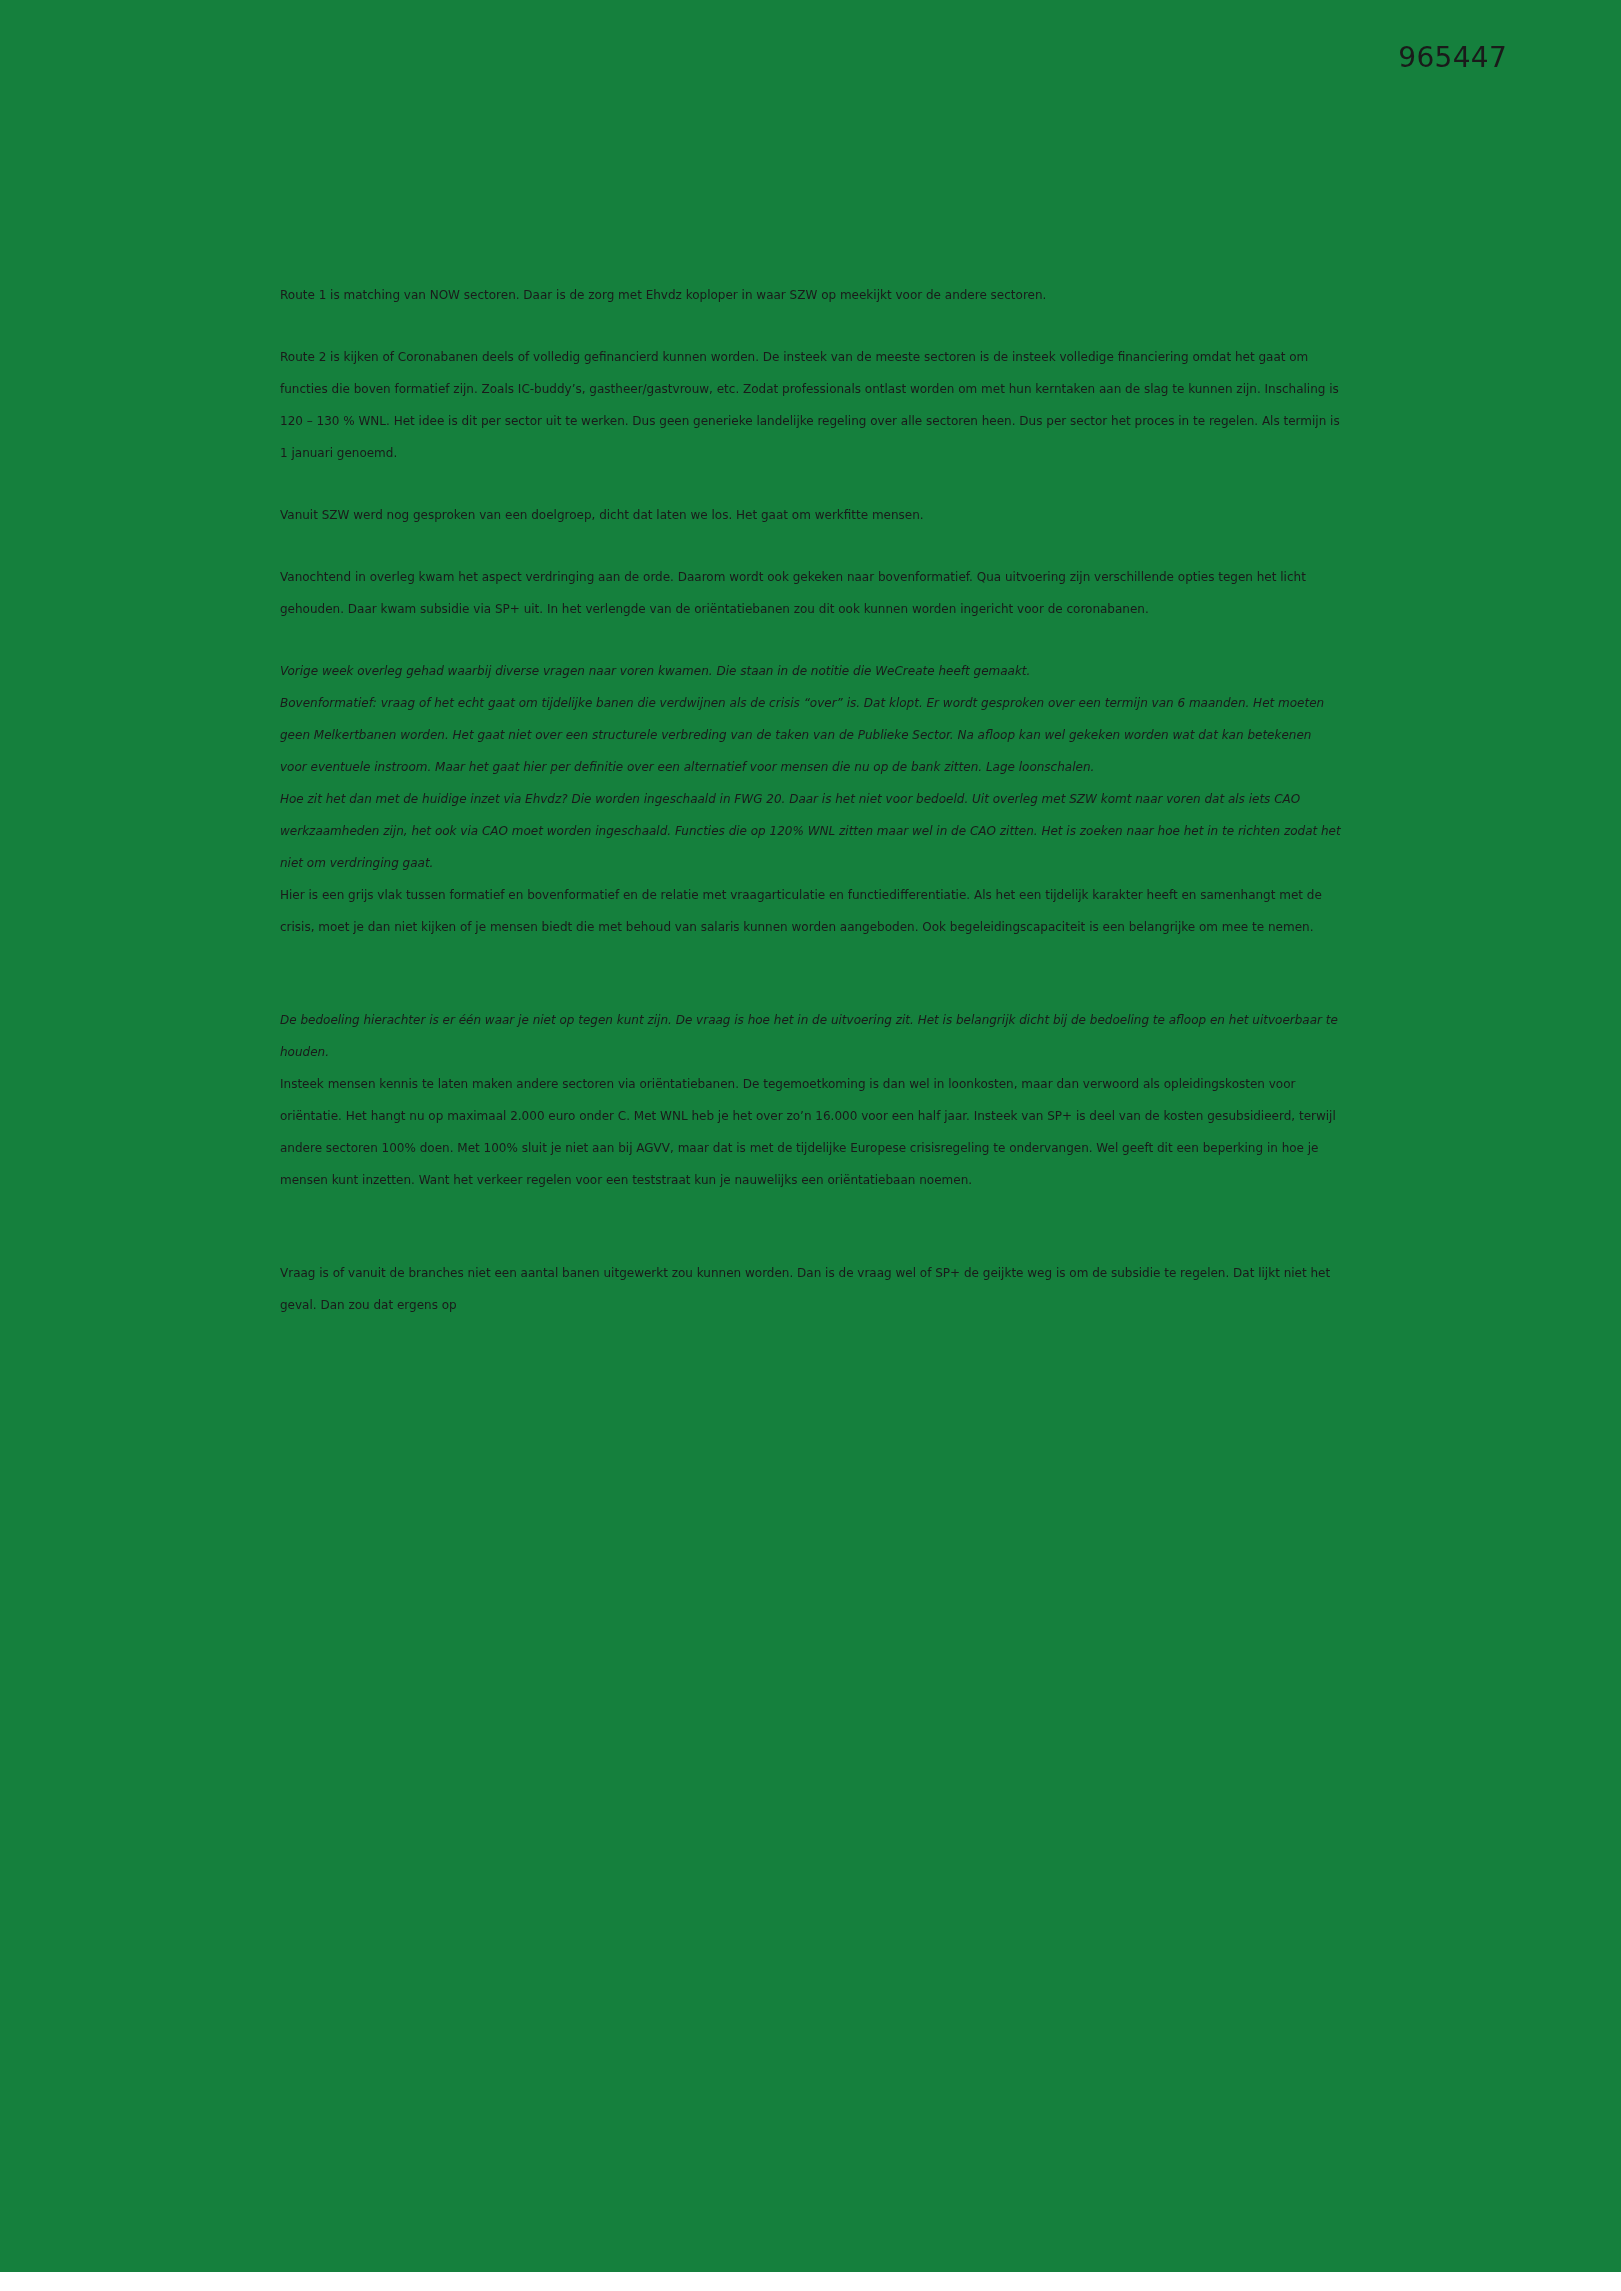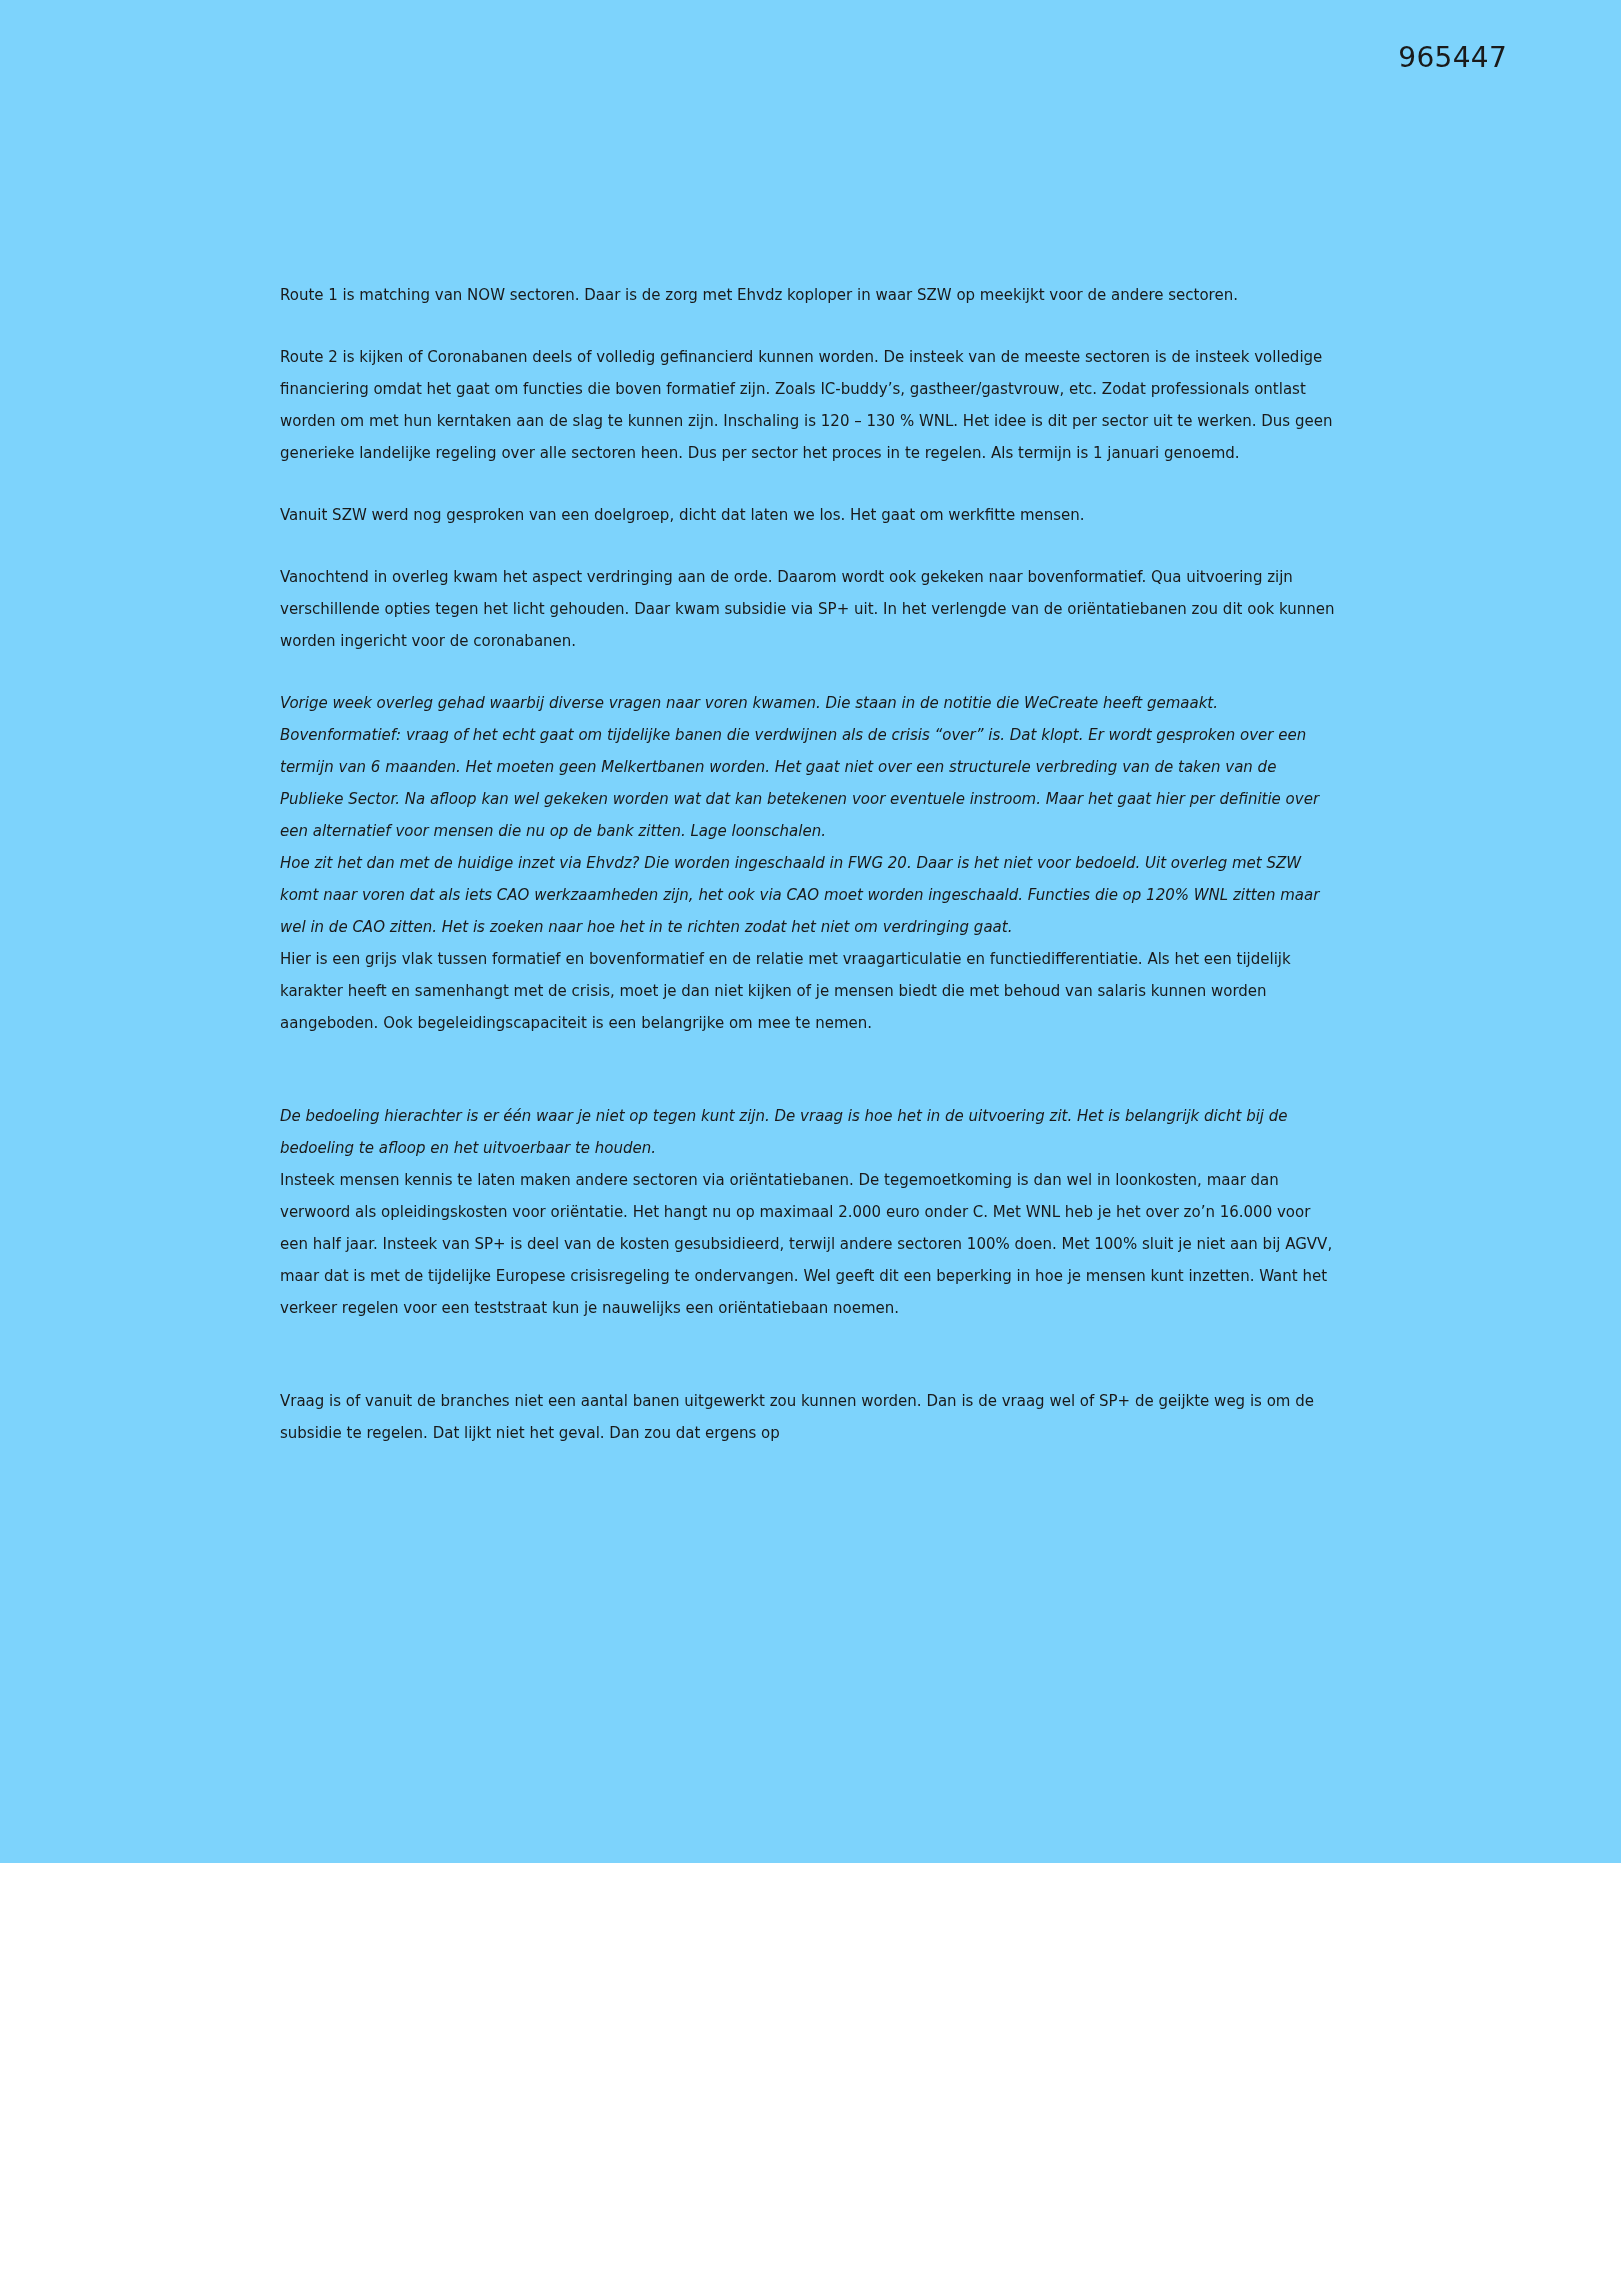--- a/index.html
+++ b/index.html
@@ -13,41 +13,41 @@
     font-family: "DejaVu Sans", sans-serif;
     color: #1a1a1a;
     position: relative;
     overflow: hidden;
   }
   .page {
     position: absolute;
     top: 0;
     left: 0;
     width: 1621px;
-    height: 1863px;
-    background: #7dd3fc;
+    height: 2272px;
+    background: #15803d;
   }
   .doc-number {
     position: absolute;
     top: 41px;
     right: 114px;
     font-size: 28px;
     letter-spacing: 0.3px;
     color: #1a1a1a;
     font-family: "DejaVu Sans", sans-serif;
   }
   .body-block {
     position: absolute;
     left: 280px;
     top: 279px;
     width: 1061px;
   }
   p.para {
     margin: 0 0 30px 0;
-    font-size: 15px;
+    font-size: 12px;
     line-height: 32px;
     color: #1a1a1a;
     text-align: left;
     font-family: "DejaVu Sans", sans-serif;
     white-space: pre-wrap;
   }
   p.para.tight {
     margin-bottom: 0;
     font-style: italic;
   }

